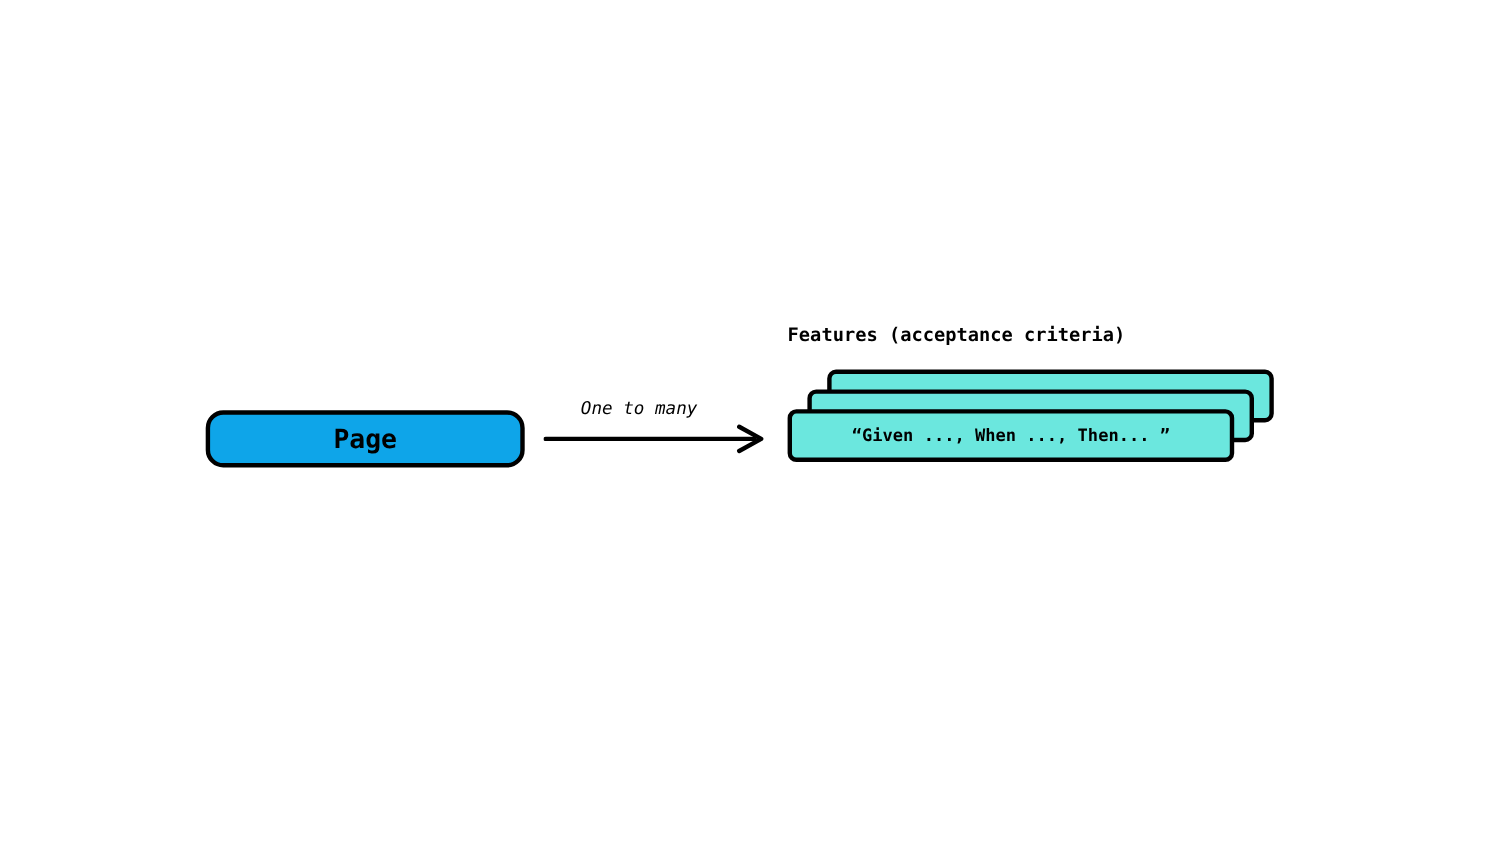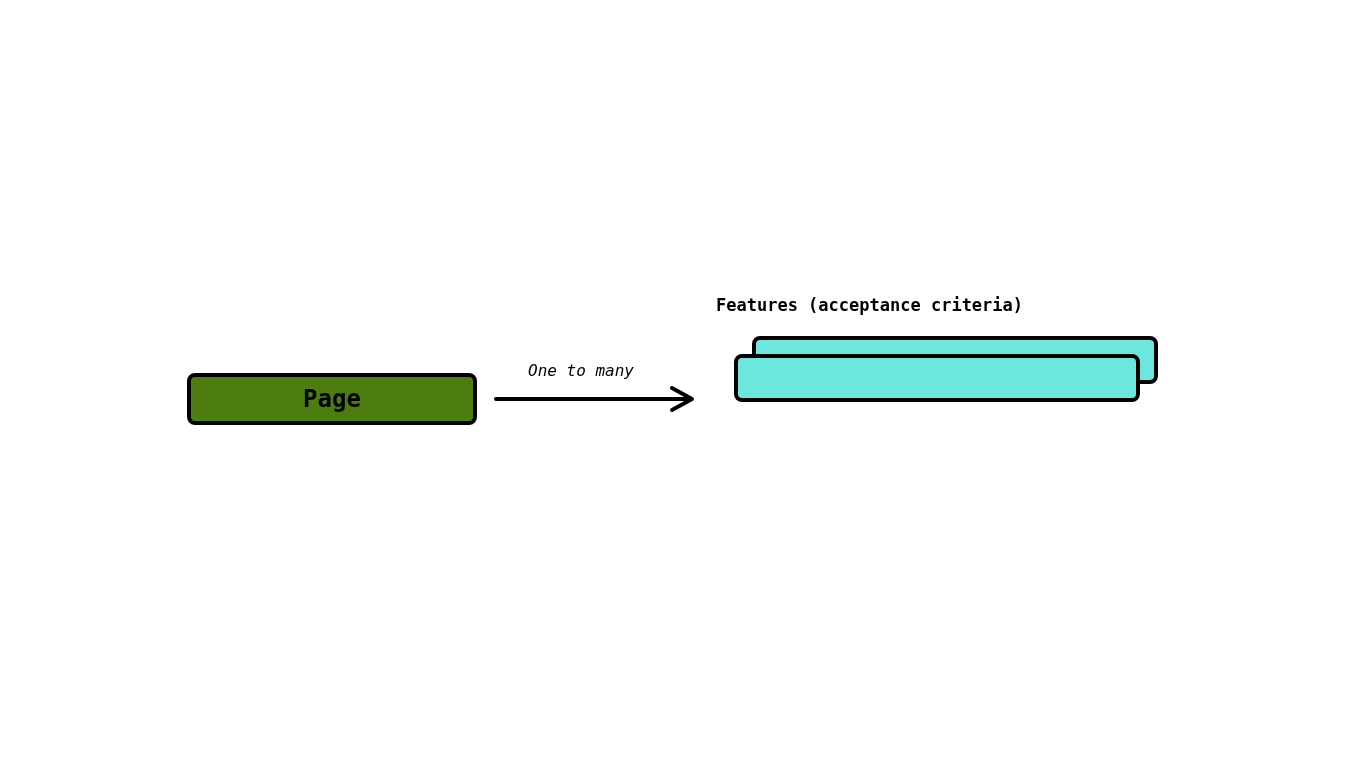--- a/index.html
+++ b/index.html
@@ -23,23 +23,24 @@
     box-sizing: border-box;
     display: flex;
     align-items: center;
     justify-content: center;
   }
   .page-box {
     left: 187px;
     top: 373px;
     width: 290px;
     height: 52px;
-    background: #4d7c0f;
+    background: #0ea5e9;
     font-weight: 800;
     font-size: 24px;
+    border-radius: 16px;
   }
   .features-title {
     position: absolute;
     left: 716px;
     top: 295px;
     font-size: 17px;
     font-weight: 700;
     text-align: right;
   }
   .feature-card {
@@ -81,14 +82,17 @@
 
   <svg class="arrow-svg" viewBox="0 0 210 30">
     <line x1="2" y1="15" x2="192" y2="15" stroke="#000" stroke-width="4" stroke-linecap="round"></line>
     <polyline points="178,4 198,15 178,26" fill="none" stroke="#000" stroke-width="4" stroke-linecap="round" stroke-linejoin="round"></polyline>
   </svg>
 
   <div class="features-title">Features (acceptance criteria)</div>
 
   <div class="box feature-card c3"></div>
   <div class="box feature-card c2"></div>
+  <div class="box feature-card c1">
+    <span>“Given ..., When ..., Then... ”</span>
+  </div>
 
 </div>
 
 </body></html>

